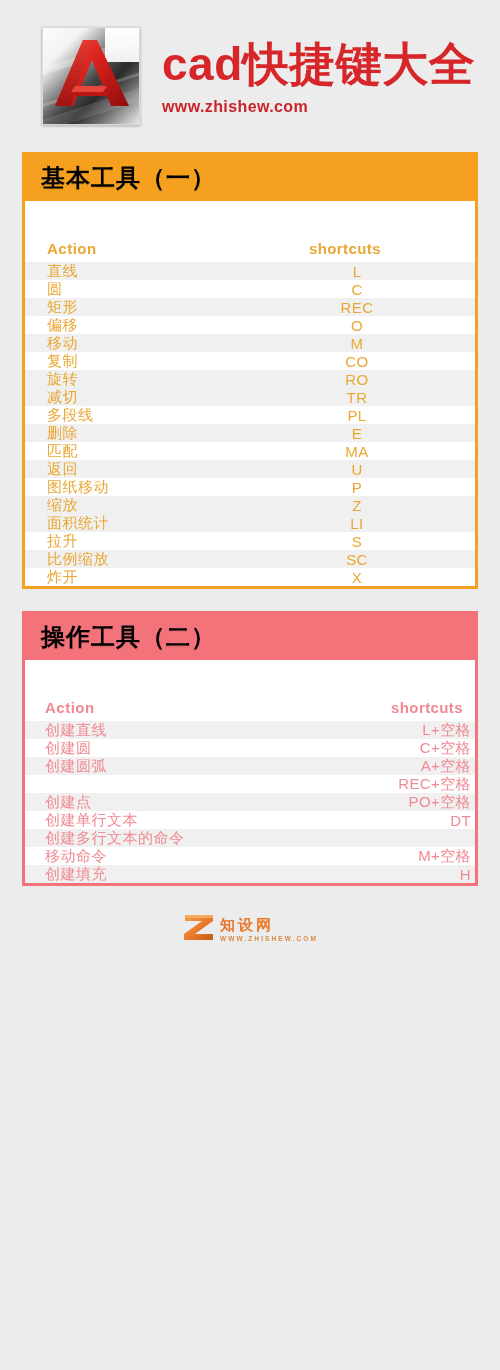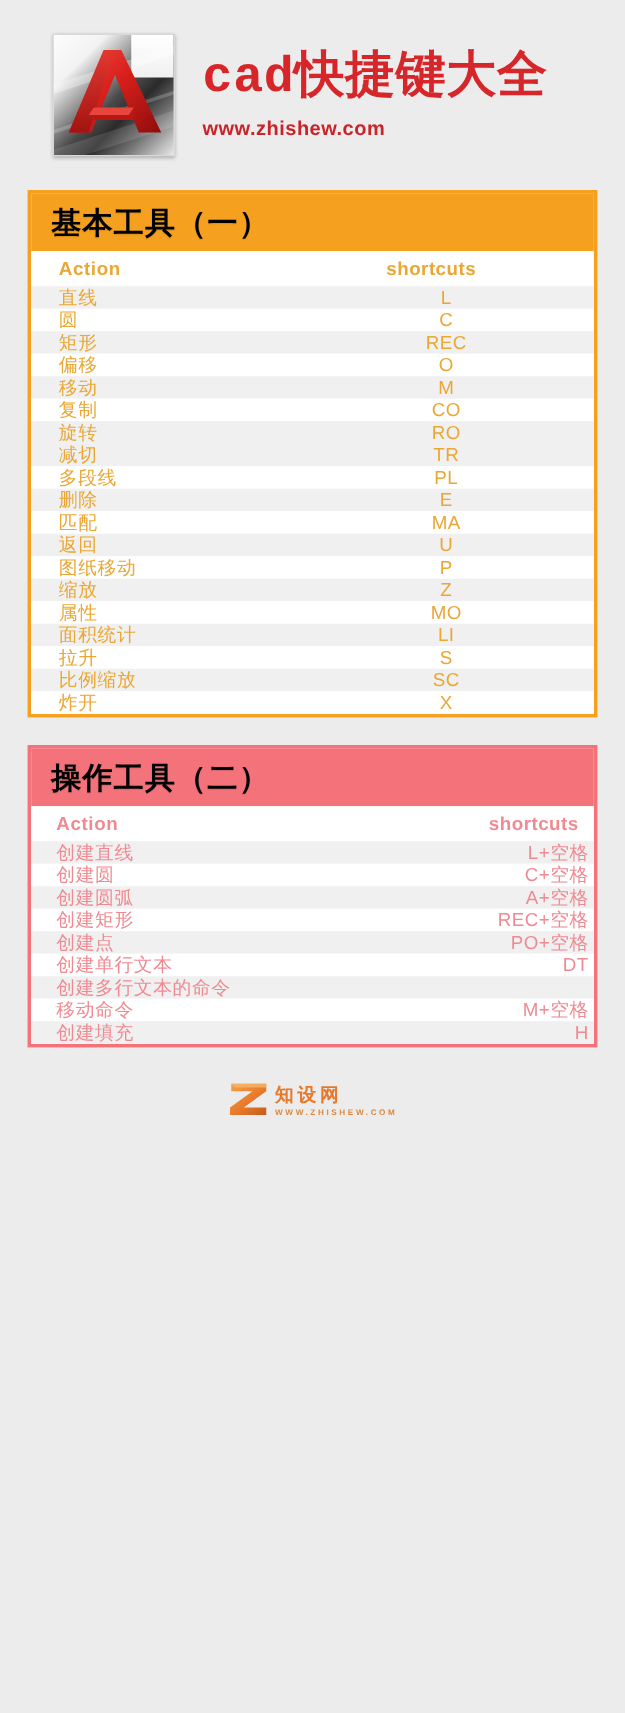--- a/index.html
+++ b/index.html
@@ -52,22 +52,22 @@
   .cad-logo .s3 { width: 150px; height: 12px; left: -20px; top: 74px; background: rgba(255,255,255,0.12); }
   .cad-logo .whitebox {
     position: absolute; right: 0; top: 0; width: 34px; height: 34px;
     background: linear-gradient(180deg,#ffffff,#f0f0f0);
   }
   .cad-logo svg { position: absolute; left: 6px; top: 8px; }
 
   .head-text { margin-left: 22px; padding-top: 4px; }
 
   .main-title {
-    font-family: Liberation Mono, monospace;
-    font-size: 40px;
+    font-family: Liberation Sans, sans-serif;
+    font-size: 46px;
     font-weight: 700;
     color: #d6262a;
     letter-spacing: 0.5px;
     line-height: 1.05;
     white-space: nowrap;
   }
 
   .sub-title {
     margin-top: 10px;
     font-size: 16px;
@@ -100,20 +100,21 @@
   .section.orange .section-head { background: #f5a01e; }
   .section.pink   .section-head { background: #f4737b; }
 
   .col-head {
     display: flex;
     align-items: center;
     height: 28px;
     background: #ffffff;
     font-size: 15px;
     font-weight: 700;
+    margin-top: 33px;
   }
   .section.orange .col-head { color: #f0a01e; }
   .section.pink   .col-head { color: #ef6f79; }
 
   .rows { background: #ffffff; }
 
   .row {
     display: flex;
     align-items: center;
     height: 18px;
@@ -304,26 +305,20 @@
               <div class="c-short">P</div>
             </div>
           </div>
           <div class="rowwrap">
             <div class="row alt">
               <div class="c-action">缩放</div>
               <div class="c-short">Z</div>
             </div>
           </div>
           <div class="rowwrap">
-            <div class="row plain">
-              <div class="c-action">属性</div>
-              <div class="c-short">MO</div>
-            </div>
-          </div>
-          <div class="rowwrap">
             <div class="row alt">
               <div class="c-action">面积统计</div>
               <div class="c-short">LI</div>
             </div>
           </div>
           <div class="rowwrap">
             <div class="row plain">
               <div class="c-action">拉升</div>
               <div class="c-short">S</div>
             </div>
@@ -362,21 +357,20 @@
             </div>
           </div>
           <div class="rowwrap">
             <div class="row alt">
               <div class="c-action">创建圆弧</div>
               <div class="c-short">A+空格</div>
             </div>
           </div>
           <div class="rowwrap">
             <div class="row plain">
-              <div class="c-action">创建矩形</div>
               <div class="c-short">REC+空格</div>
             </div>
           </div>
           <div class="rowwrap">
             <div class="row alt">
               <div class="c-action">创建点</div>
               <div class="c-short">PO+空格</div>
             </div>
           </div>
           <div class="rowwrap">

